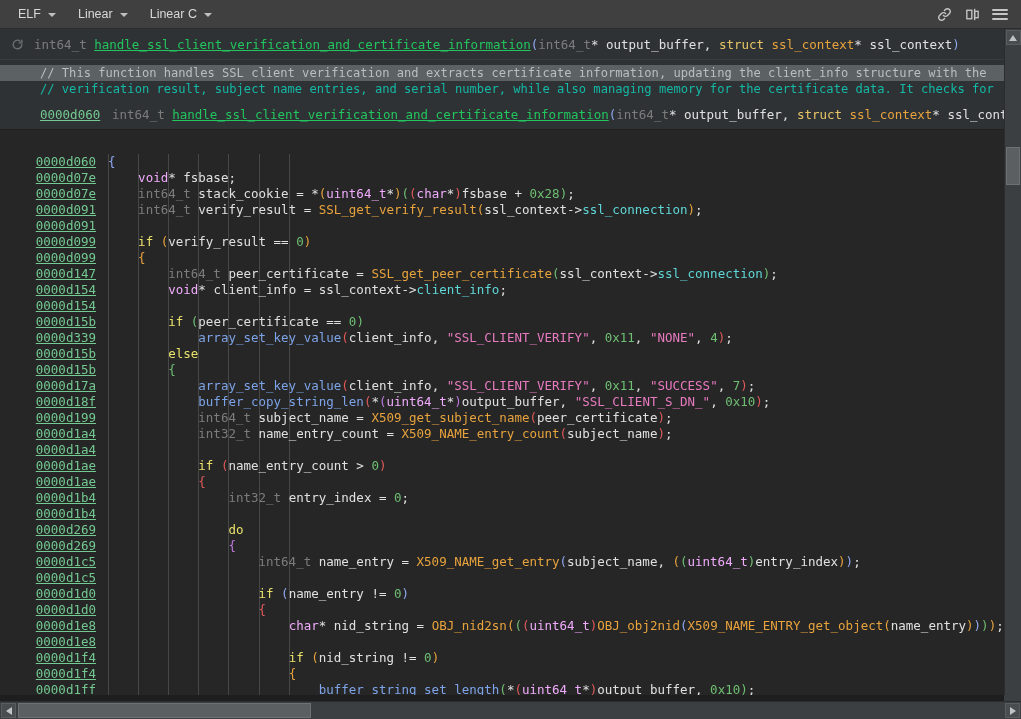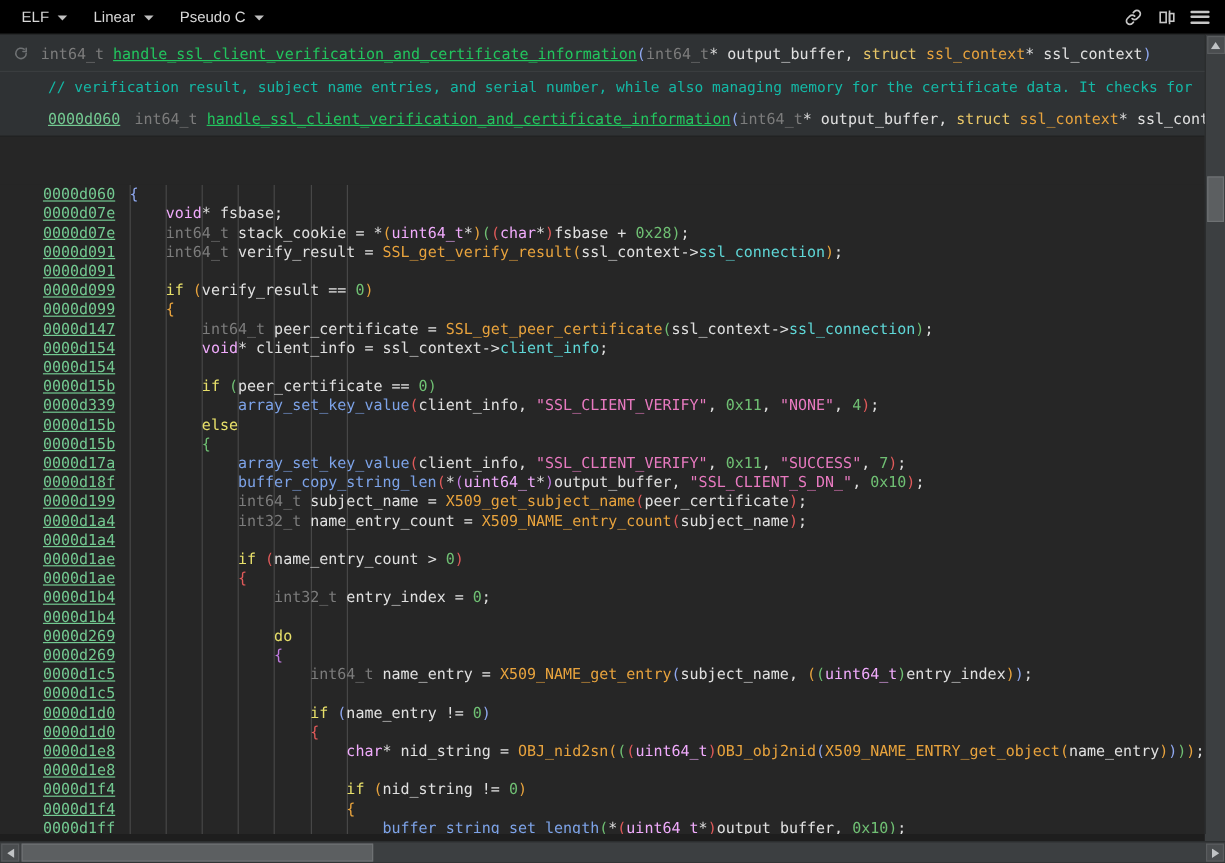--- a/index.html
+++ b/index.html
@@ -7,21 +7,21 @@
     width:1021px;height:719px;overflow:hidden;
     background:#262626;
     font-family:"DejaVu Sans Mono","Liberation Mono",monospace;
     -webkit-font-smoothing:antialiased;
   }
   #app{position:relative;width:1021px;height:719px;}
 
   
   .toolbar{
     position:absolute;left:0;top:0;width:1021px;height:29px;
-    background:#000000;
+    background:#404040;
     display:flex;align-items:center;
     border-bottom:1px solid #2b2d2e;
     box-sizing:border-box;
   }
   .tb-menu{
     display:flex;align-items:center;gap:5px;
     color:#d8d8d8;font-family:"Liberation Sans",sans-serif;
     font-size:12.5px;padding:3px 8px;margin-left:6px;border-radius:2px;
     cursor:default;white-space:nowrap;
   }
@@ -147,21 +147,21 @@
   <div class="toolbar">
     <div class="tb-menu">
       <span>ELF</span>
       <span class="caret"></span>
     </div>
     <div class="tb-menu">
       <span>Linear</span>
       <span class="caret"></span>
     </div>
     <div class="tb-menu">
-      <span>Pseudo C</span>
+      <span>Linear C</span>
       <span class="caret"></span>
     </div>
 
     <div class="tb-spacer"></div>
 
     <div class="tb-icon">
       <svg width="17" height="17" viewBox="0 0 24 24" fill="none" stroke="#c6c6c6" stroke-width="2" stroke-linecap="round" stroke-linejoin="round">
         <path d="M10.5 13.5a4 4 0 0 0 5.7 0l2.8-2.8a4 4 0 0 0-5.7-5.7l-1.4 1.4"></path>
         <path d="M13.5 10.5a4 4 0 0 0-5.7 0l-2.8 2.8a4 4 0 0 0 5.7 5.7l1.4-1.4"></path>
       </svg>
@@ -188,20 +188,21 @@
       <span class="refresh-icon">
         <svg width="13" height="13" viewBox="0 0 24 24" fill="none" stroke="#6e7173" stroke-width="2.4" stroke-linecap="round">
           <path d="M20 12a8 8 0 1 1-3.2-6.4"></path>
           <path d="M20 4v5h-5"></path>
         </svg>
       </span>
       <span id="sig-tokens"><span class="t-type">int64_t </span><span class="t-fnname">handle_ssl_client_verification_and_certificate_information</span><span class="t-p0">(</span><span class="t-type">int64_t</span><span class="t-plain">* output_buffer, </span><span class="t-struct">struct </span><span class="t-fnx">ssl_context</span><span class="t-plain">* ssl_context</span><span class="t-p0">)</span></span>
     </div>
 
     <div class="cmt-block">
+      <div class="cmt-line sel">// This function handles SSL client verification and extracts certificate information, updating the client_info structure with the</div>
       <div class="cmt-line">// verification result, subject name entries, and serial number, while also managing memory for the certificate data. It checks for</div>
     </div>
 
     <div class="decl-row"><span class="addr" style="display:inline-block;width:72px;text-align:left;">0000d060</span><span id="decl-tokens"><span class="t-type">int64_t </span><span class="t-fnname">handle_ssl_client_verification_and_certificate_information</span><span class="t-p0">(</span><span class="t-type">int64_t</span><span class="t-plain">* output_buffer, </span><span class="t-struct">struct </span><span class="t-fnx">ssl_context</span><span class="t-plain">* ssl_context</span></span></div>
   </div>
 
   <div class="code-wrap">
     <div class="guides" id="guides">
         <div class="guide" style="left: 108px;"></div>
         <div class="guide" style="left: 138.106px;"></div>

